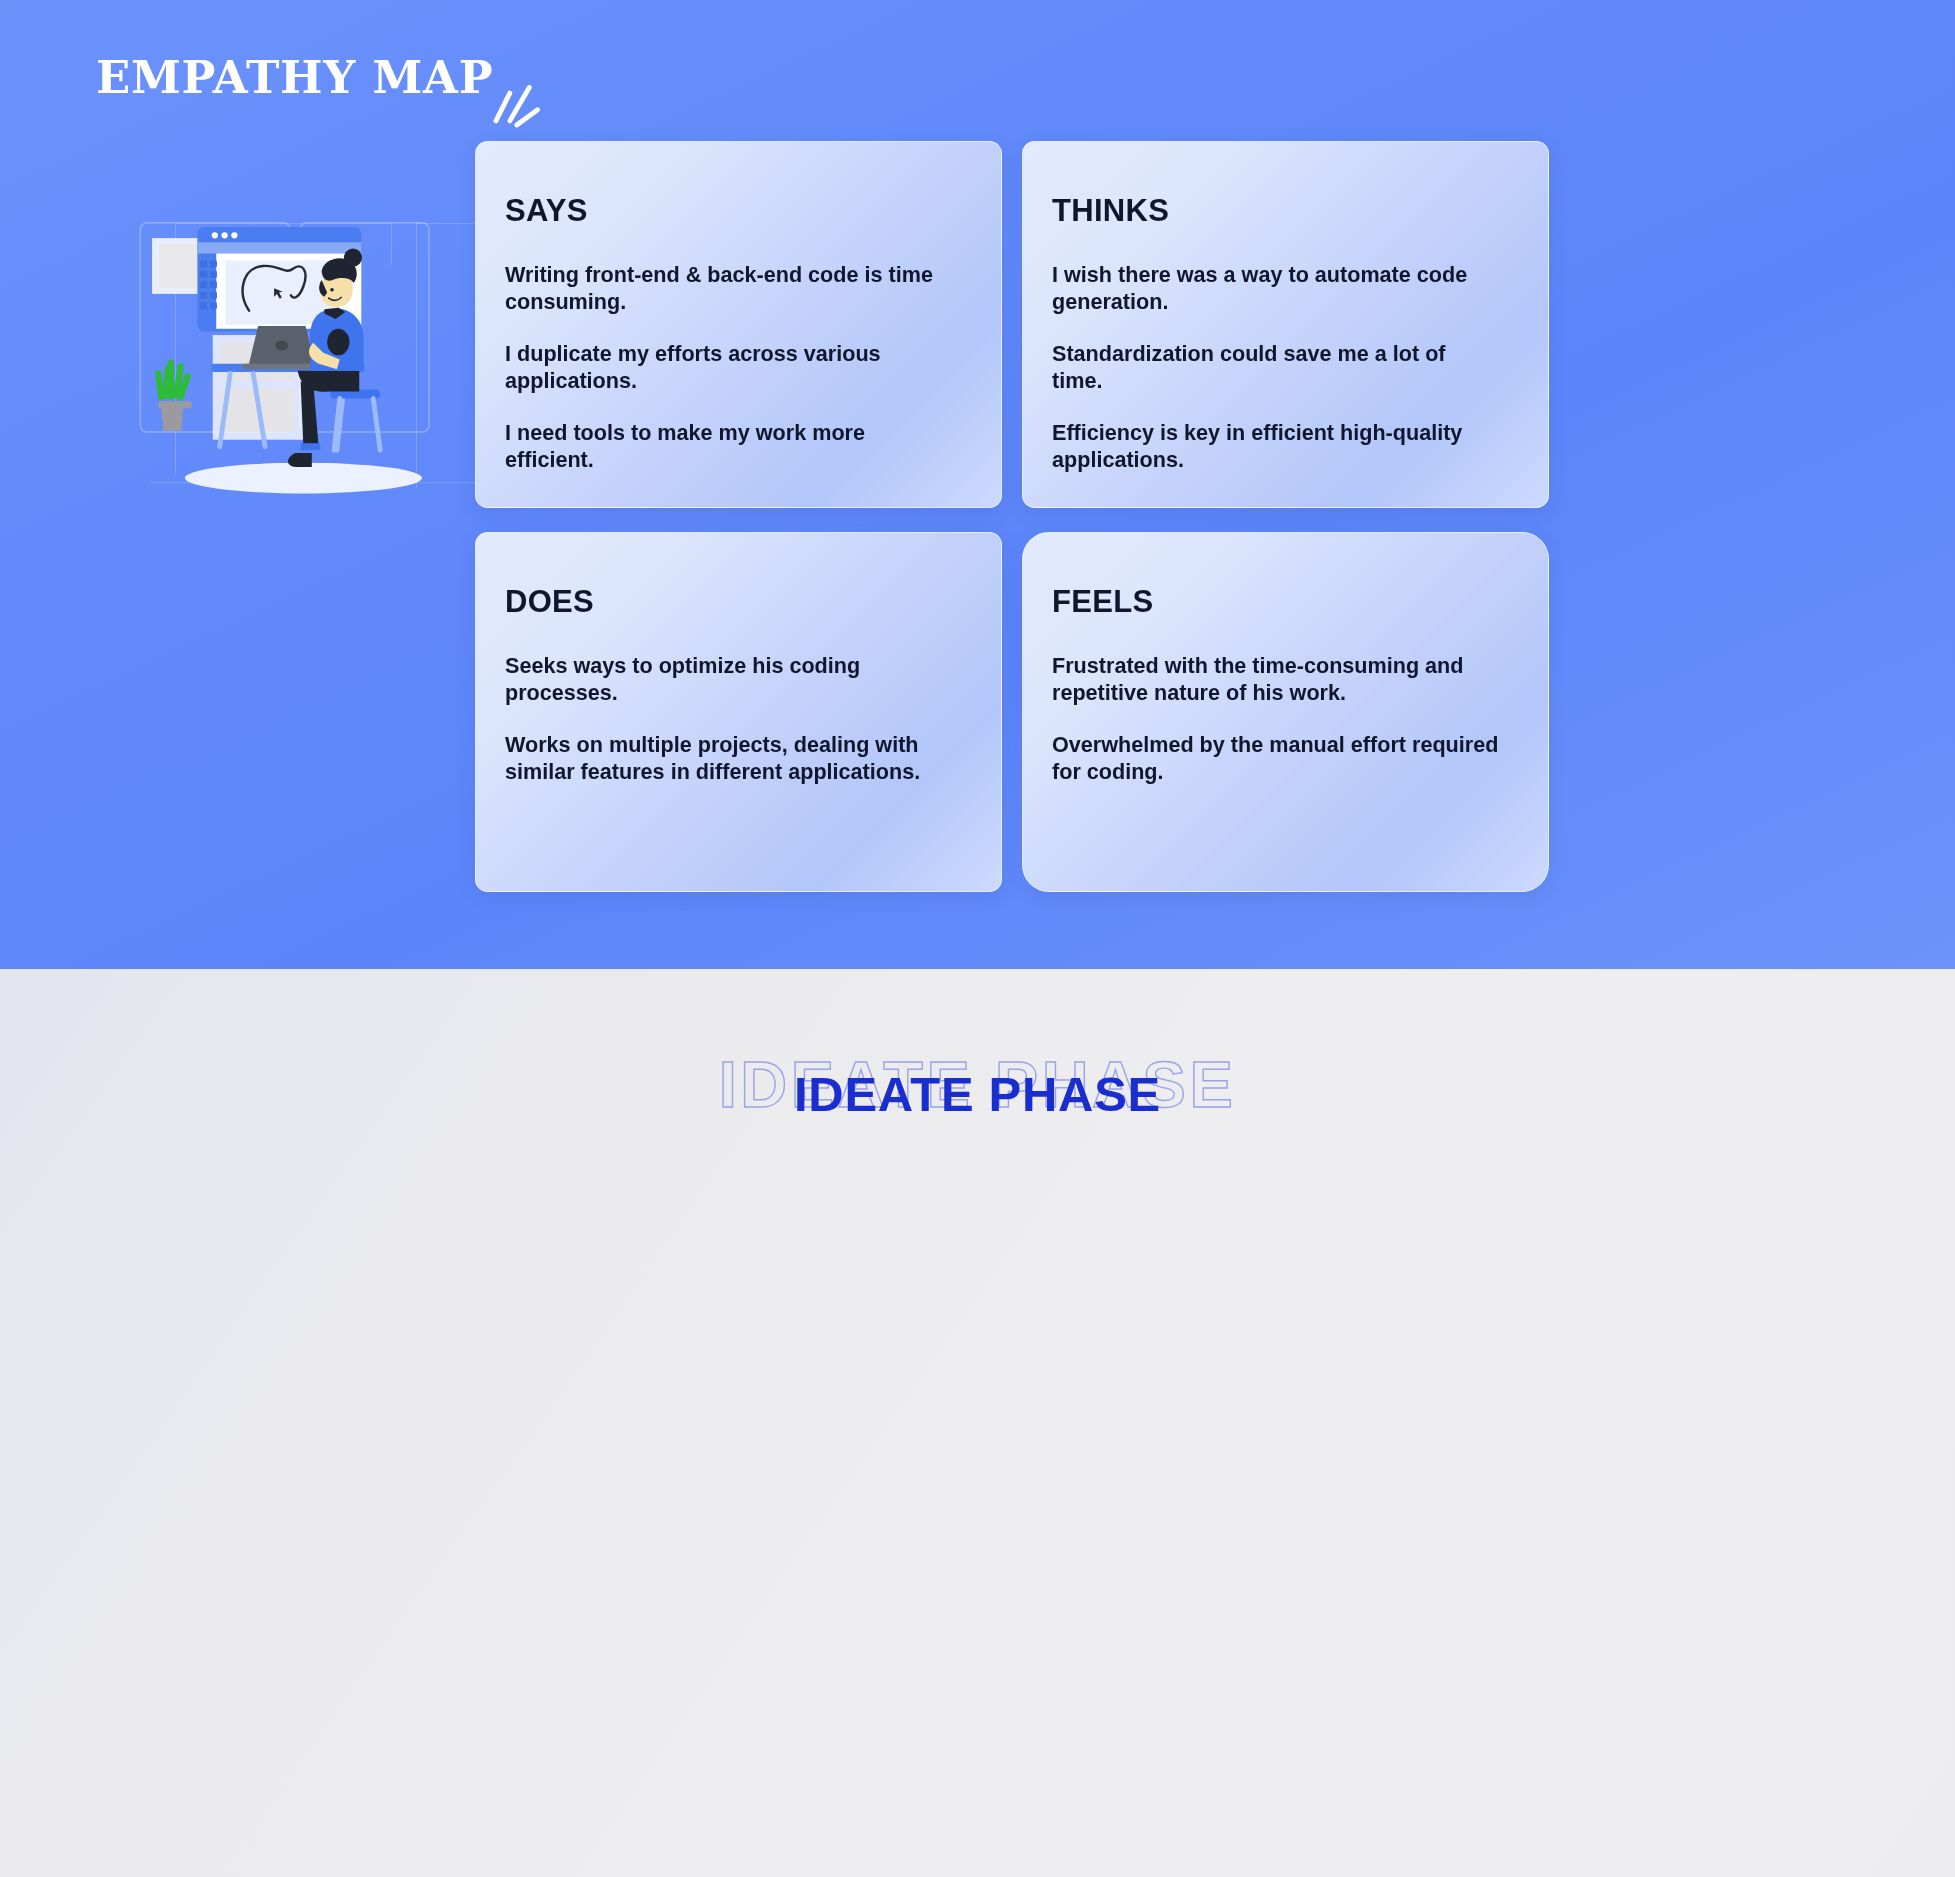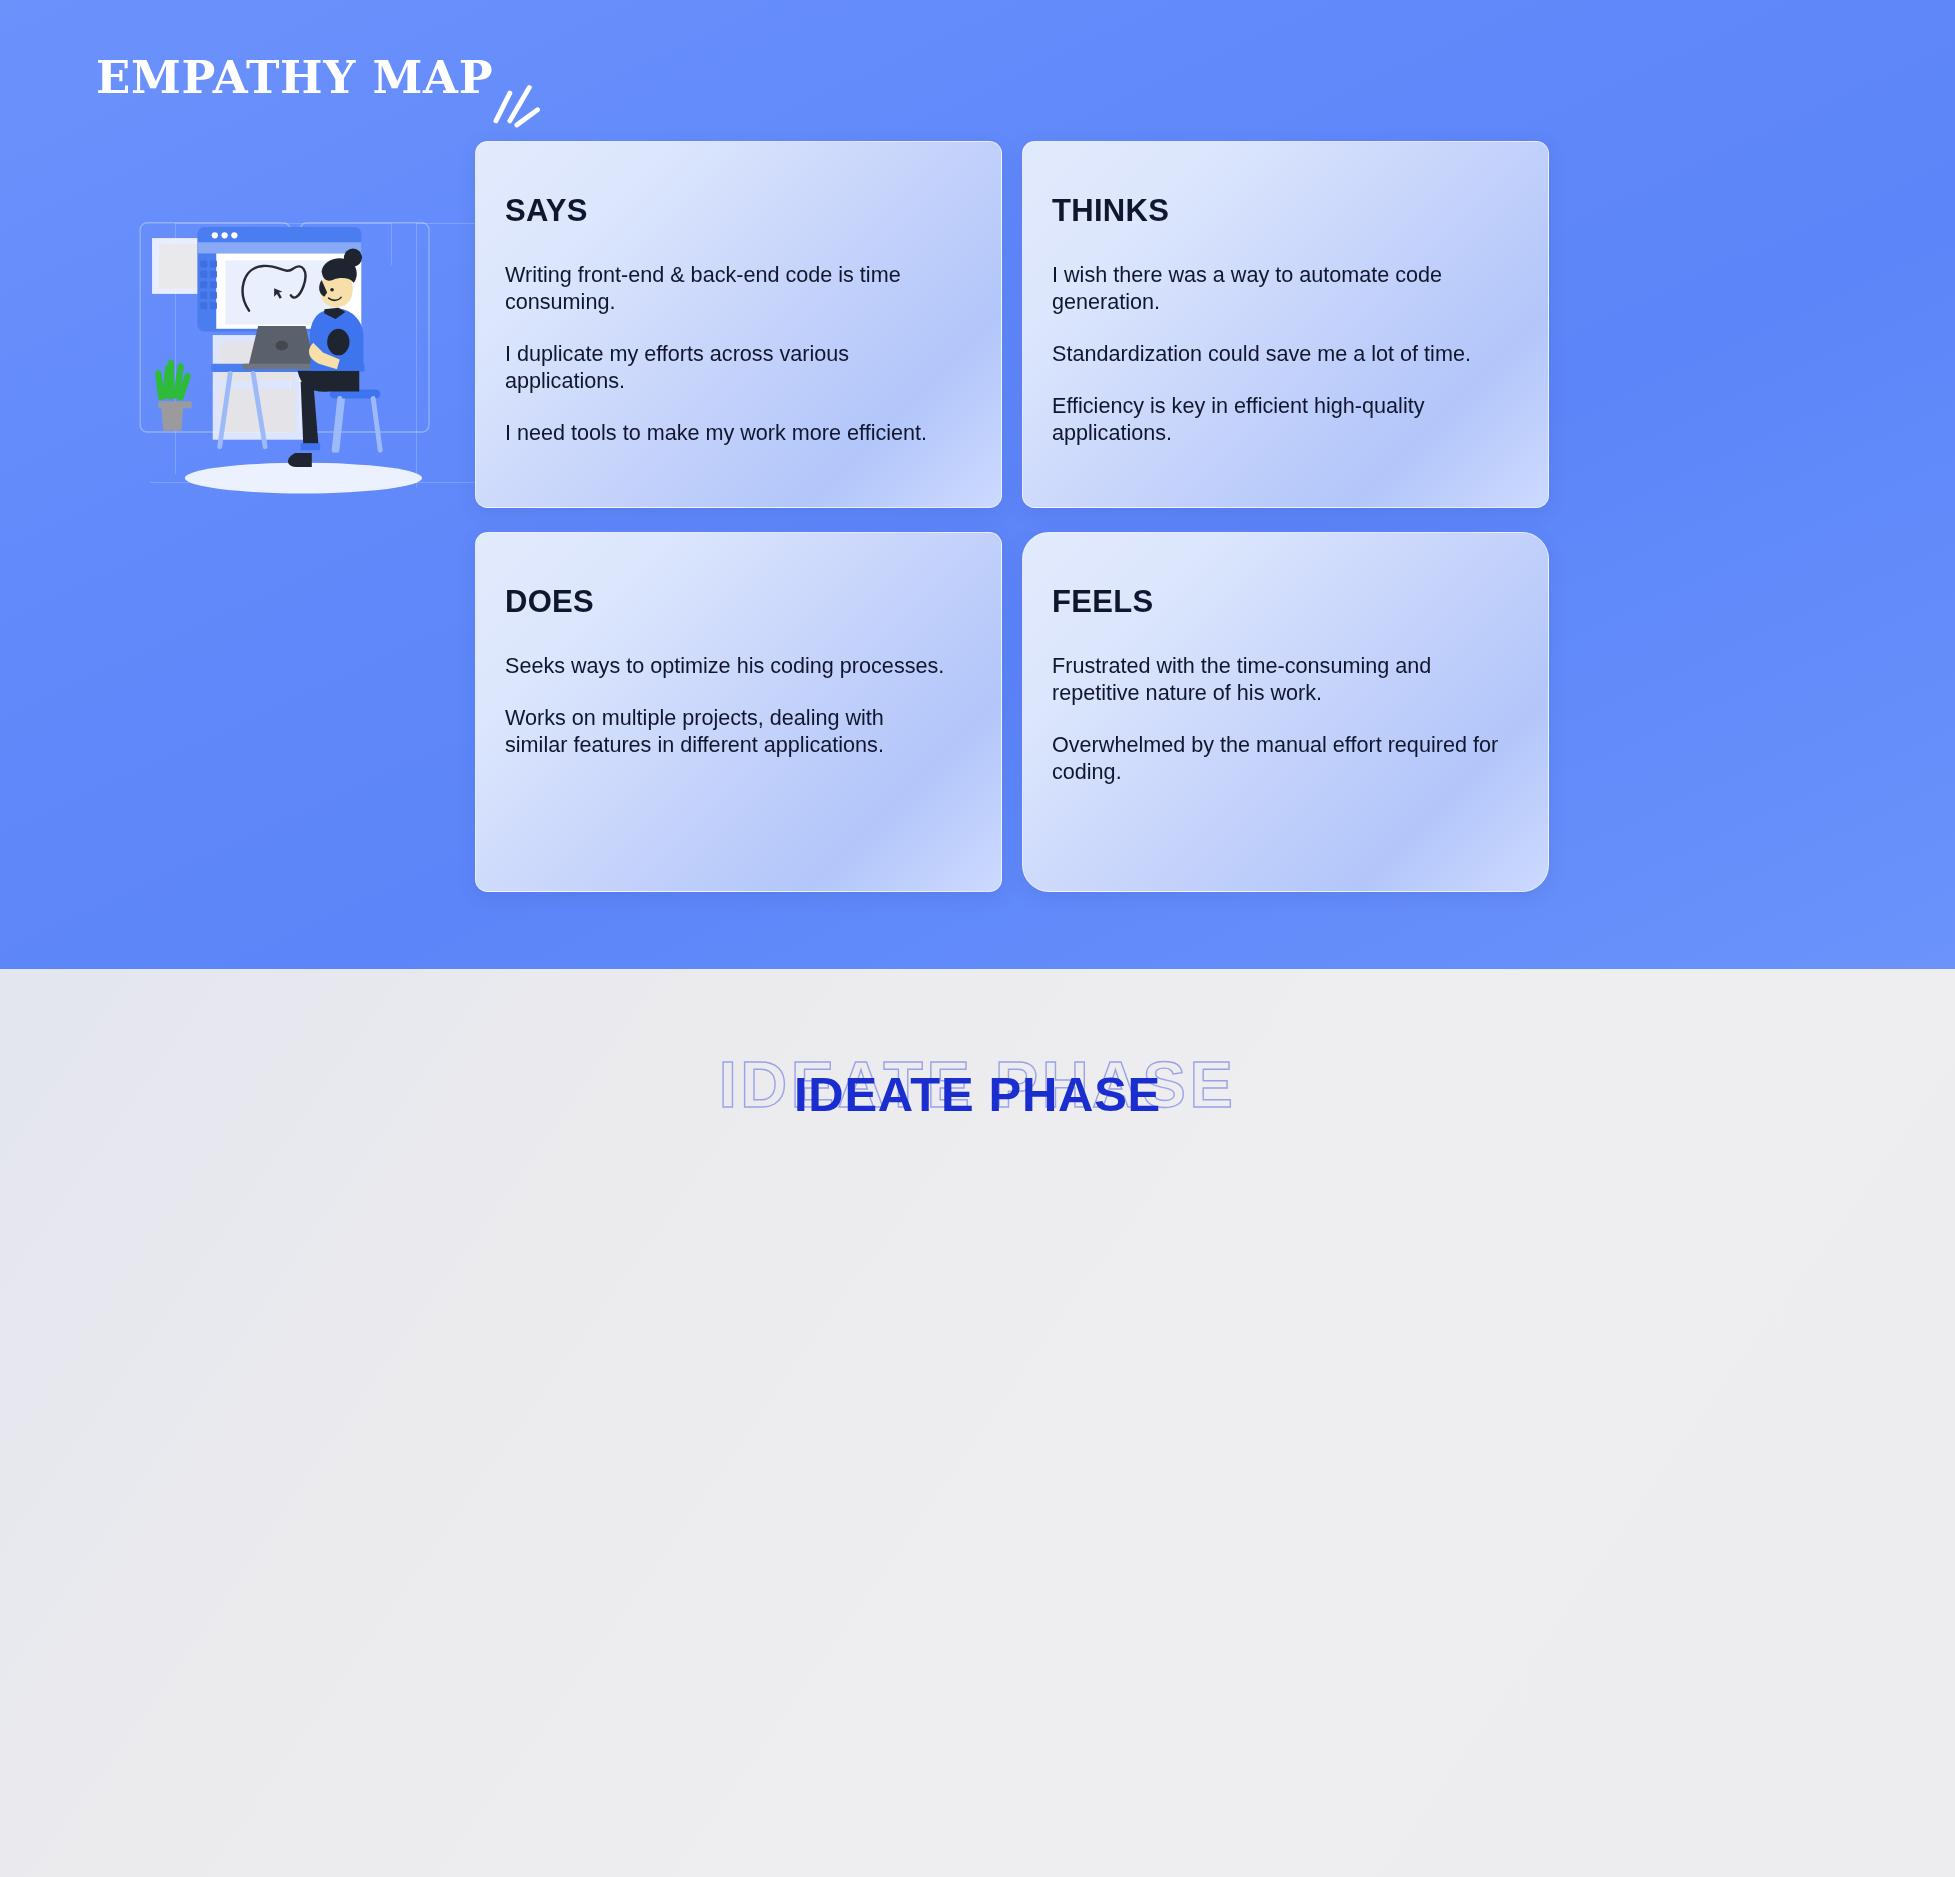--- a/index.html
+++ b/index.html
@@ -58,20 +58,21 @@
     color: #10162e;
     letter-spacing: 0.3px;
     margin-bottom: 32px;
   }
   .emap-card p {
     font-size: 21.6px;
     line-height: 27px;
     color: #10162e;
     margin-bottom: 25px;
     max-width: 447px;
+    font-weight: bold;
   }
   .emap-card p:last-child { margin-bottom: 0; }
 
   #card-says   { left: 475px;  top: 141px; width: 527px; height: 367px; }
   #card-thinks { left: 1022px; top: 141px; width: 527px; height: 367px; }
   #card-does   { left: 475px;  top: 532px; width: 527px; height: 360px; }
   #card-feels  { left: 1022px; top: 532px; width: 527px; height: 360px; border-radius: 27px; }
 
   
   #ideate-section {

